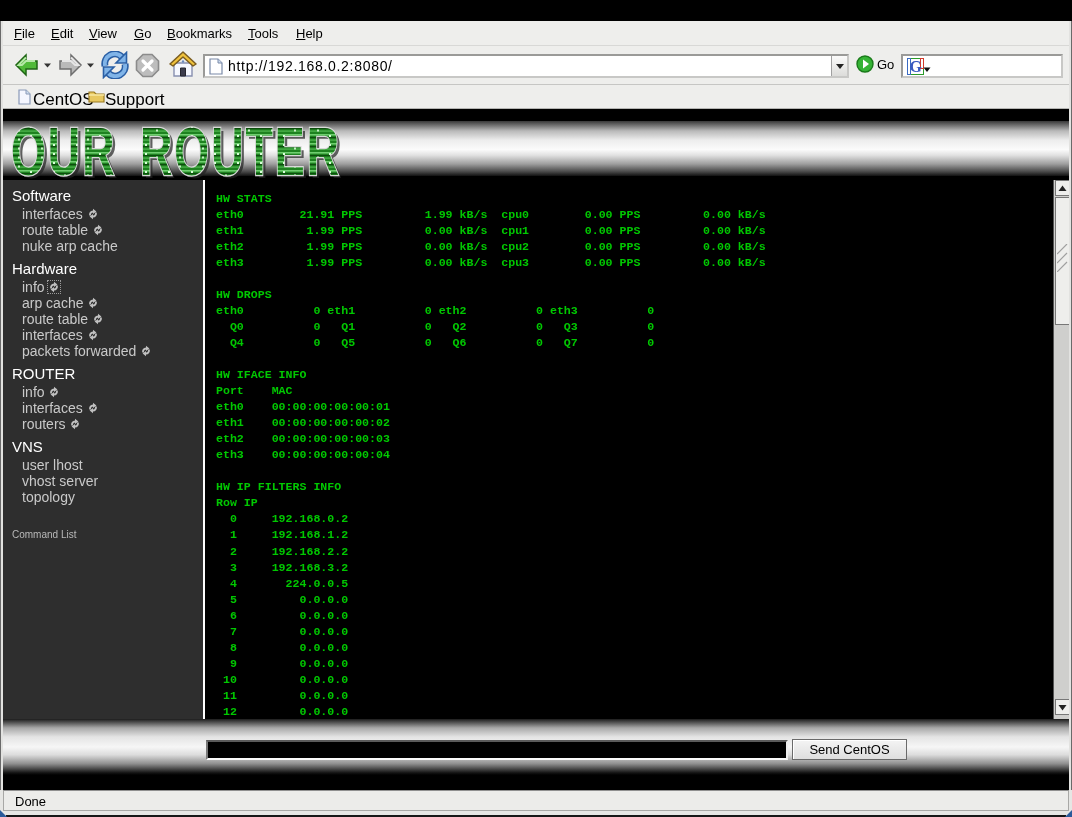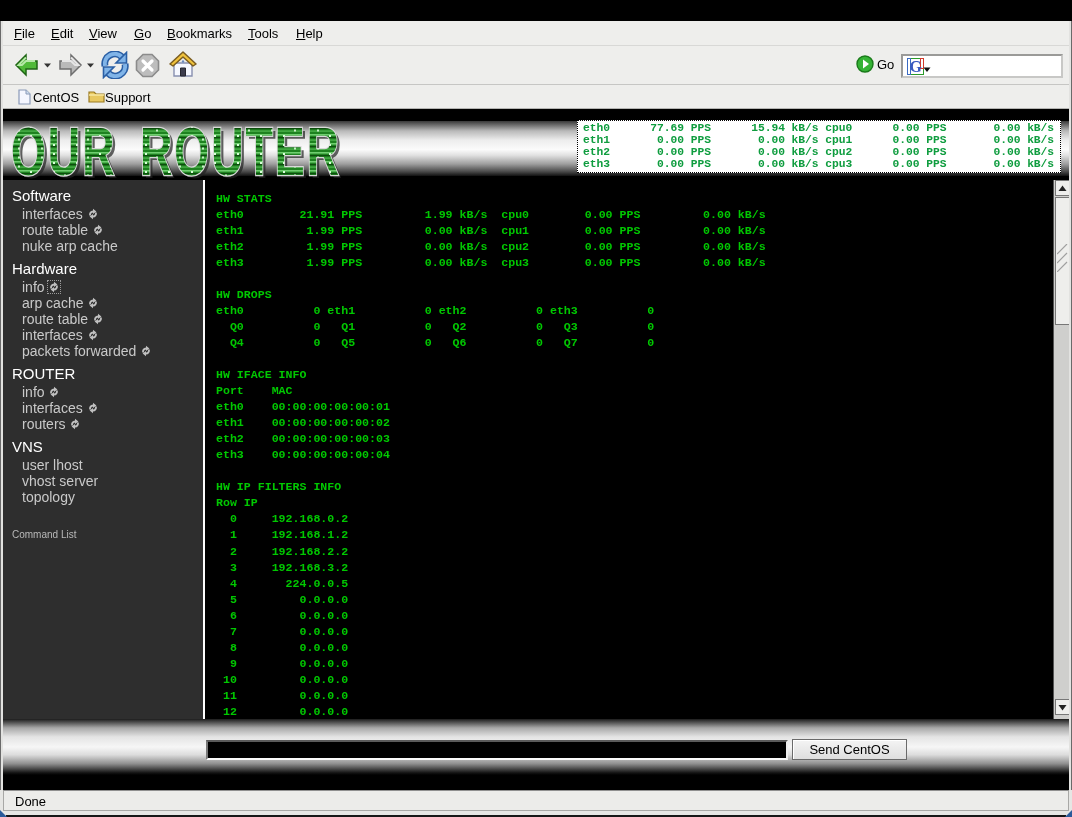--- a/index.html
+++ b/index.html
@@ -38,21 +38,21 @@
 #urlbar .utext { position:absolute; left:23px; top:2px; font-size:14px; letter-spacing:0.7px; color:#000; }
 #urldrop { position:absolute; right:0px; top:0px; width:16px; height:20px;
   background:linear-gradient(#fafafa,#dcdcda); border-left:1px solid #a0a0a0; }
 #gobtn { position:absolute; left:853px; top:9px; }
 #golabel { position:absolute; left:874px; top:11px; font-size:13px; color:#000; }
 #searchbox { position:absolute; left:898px; top:8px; width:162px; height:24px; background:#fff;
   border:2px solid; border-color:#9a9a98 #c8c8c6 #c8c8c6 #9a9a98; }
 
 
 #bookbar { position:absolute; left:3px; top:85px; width:1066px; height:24px; background:#eeeeec;
-  border-bottom:1px solid #b4b4b2; font-size:13px; color:#000; }
+  border-bottom:1px solid #b4b4b2; font-size:17px; color:#000; }
 #bookbar .bi { position:absolute; top:4px; }
 #bookbar .bt { position:absolute; top:5px; }
 
 
 #page { position:absolute; left:3px; top:109px; width:1066px; height:681px; background:#000; overflow:hidden; }
 
 
 #banner { position:absolute; left:0; top:0; width:1066px; height:71px; background:#000; }
 #bangrad { position:absolute; left:0; top:12px; width:1066px; height:55px;
   background:linear-gradient(#383838 0%, #b9b9b9 18%, #ededed 35%, #fbfbfb 52%, #e2e2e2 62%, #9f9f9f 78%, #4a4a4a 92%, #111 100%); }
@@ -151,20 +151,32 @@
     <path d="M8 8 L17 17 M17 8 L8 17" stroke="#fff" stroke-width="3.2" stroke-linecap="round"></path>
   </svg>
 
   <svg class="icon" style="left:166px;top:4px;" width="28" height="28" viewBox="0 0 28 28">
     <path d="M5 13 L23 13 L23 26 L5 26 Z" fill="#f6f8ff" stroke="#8890b0" stroke-width="1.4"></path>
     <path d="M14 2 L27 14 L24 16 L14 7 L4 16 L1 14 Z" fill="#f0c23c" stroke="#7a5c20" stroke-width="1.5" stroke-linejoin="round"></path>
     <path d="M11.5 18 L16.5 18 L16.5 26 L11.5 26 Z" fill="#3c3c4c" stroke="#26262f" stroke-width="1"></path>
     <circle cx="14" cy="11.5" r="1.2" fill="#6a8ac0"></circle>
   </svg>
 
+  <div id="urlbar">
+    <svg class="doc" width="15" height="17" viewBox="0 0 15 17">
+          <path d="M1 1 L9 1 L13 5 L13 16 L1 16 Z" fill="#fff" stroke="#7a8aa8" stroke-width="1.2"></path>
+          <path d="M9 1 L9 5 L13 5" fill="#cddcf0" stroke="#7a8aa8" stroke-width="1"></path>
+        </svg>
+    <span class="utext">http://192.168.0.2:8080/</span>
+    <div id="urldrop">
+          <svg style="position:absolute;left:3px;top:7px;" width="10" height="7" viewBox="0 0 10 7">
+            <path d="M1 1 L5 6 L9 1 Z" fill="#222"></path>
+          </svg>
+        </div>
+  </div>
 
   <svg id="gobtn" width="18" height="18" viewBox="0 0 18 18">
     <circle cx="9" cy="9" r="8" fill="#35b335" stroke="#1a7a1a" stroke-width="1.4"></circle>
     <path d="M7 4.5 L13 9 L7 13.5 Z" fill="#fff"></path>
   </svg>
   <span id="golabel">Go</span>
 
   <div id="searchbox">
     <svg style="position:absolute;left:4px;top:2px;" width="17" height="17" viewBox="0 0 17 17">
       <rect x="0.5" y="0.5" width="16" height="16" fill="#fff" stroke="#2a9a2a"></rect>
@@ -201,26 +213,20 @@
           <rect y="1" width="23" height="1.6" fill="#6fcf6f"></rect>
           <rect y="4" width="23" height="1.2" fill="#0d4d0d"></rect>
           <rect y="6.4" width="23" height="1.4" fill="#49b049"></rect>
           <rect x="4" y="2" width="2" height="2" fill="#d8ffd8"></rect>
           <rect x="15" y="5.5" width="2" height="2" fill="#c8f0c8"></rect>
         </pattern>
       </defs>
       <text x="8" y="60" font-family="Liberation Sans, sans-serif" font-size="69" font-weight="bold" textLength="330" lengthAdjust="spacingAndGlyphs" style="letter-spacing:3px;word-spacing:14px;" fill="#222" opacity="0.7" transform="translate(3,3)">OUR ROUTER</text>
       <text x="8" y="60" font-family="Liberation Sans, sans-serif" font-size="69" font-weight="bold" textLength="330" lengthAdjust="spacingAndGlyphs" style="letter-spacing:3px;word-spacing:14px;" fill="url(#circ)" stroke="#d9d9d9" stroke-width="2.6" paint-order="stroke">OUR ROUTER</text>
     </svg>
-    <div id="statsbox">
-          <pre id="boxpre">eth0      77.69 PPS      15.94 kB/s cpu0      0.00 PPS       0.00 kB/s
-eth1       0.00 PPS       0.00 kB/s cpu1      0.00 PPS       0.00 kB/s
-eth2       0.00 PPS       0.00 kB/s cpu2      0.00 PPS       0.00 kB/s
-eth3       0.00 PPS       0.00 kB/s cpu3      0.00 PPS       0.00 kB/s</pre>
-        </div>
   </div>
 
   <div id="mainrow">
     <div id="sidebar">
       <h3 class="first">Software</h3>
       <span class="lnk">interfaces <svg class="ric" width="12" height="12" viewBox="0 0 12 12">
               <path d="M2.2 7.5 A4 4 0 0 1 6 2.5 L6 0.8 L9.4 3.4 L6 6 L6 4.4 A2.6 2.6 0 0 0 4 7.5 Z" fill="#c0c0c0"></path>
               <path d="M9.8 4.5 A4 4 0 0 1 6 9.5 L6 11.2 L2.6 8.6 L6 6 L6 7.6 A2.6 2.6 0 0 0 8 4.5 Z" fill="#c0c0c0"></path>
             </svg></span>
       <span class="lnk">route table <svg class="ric" width="12" height="12" viewBox="0 0 12 12">

